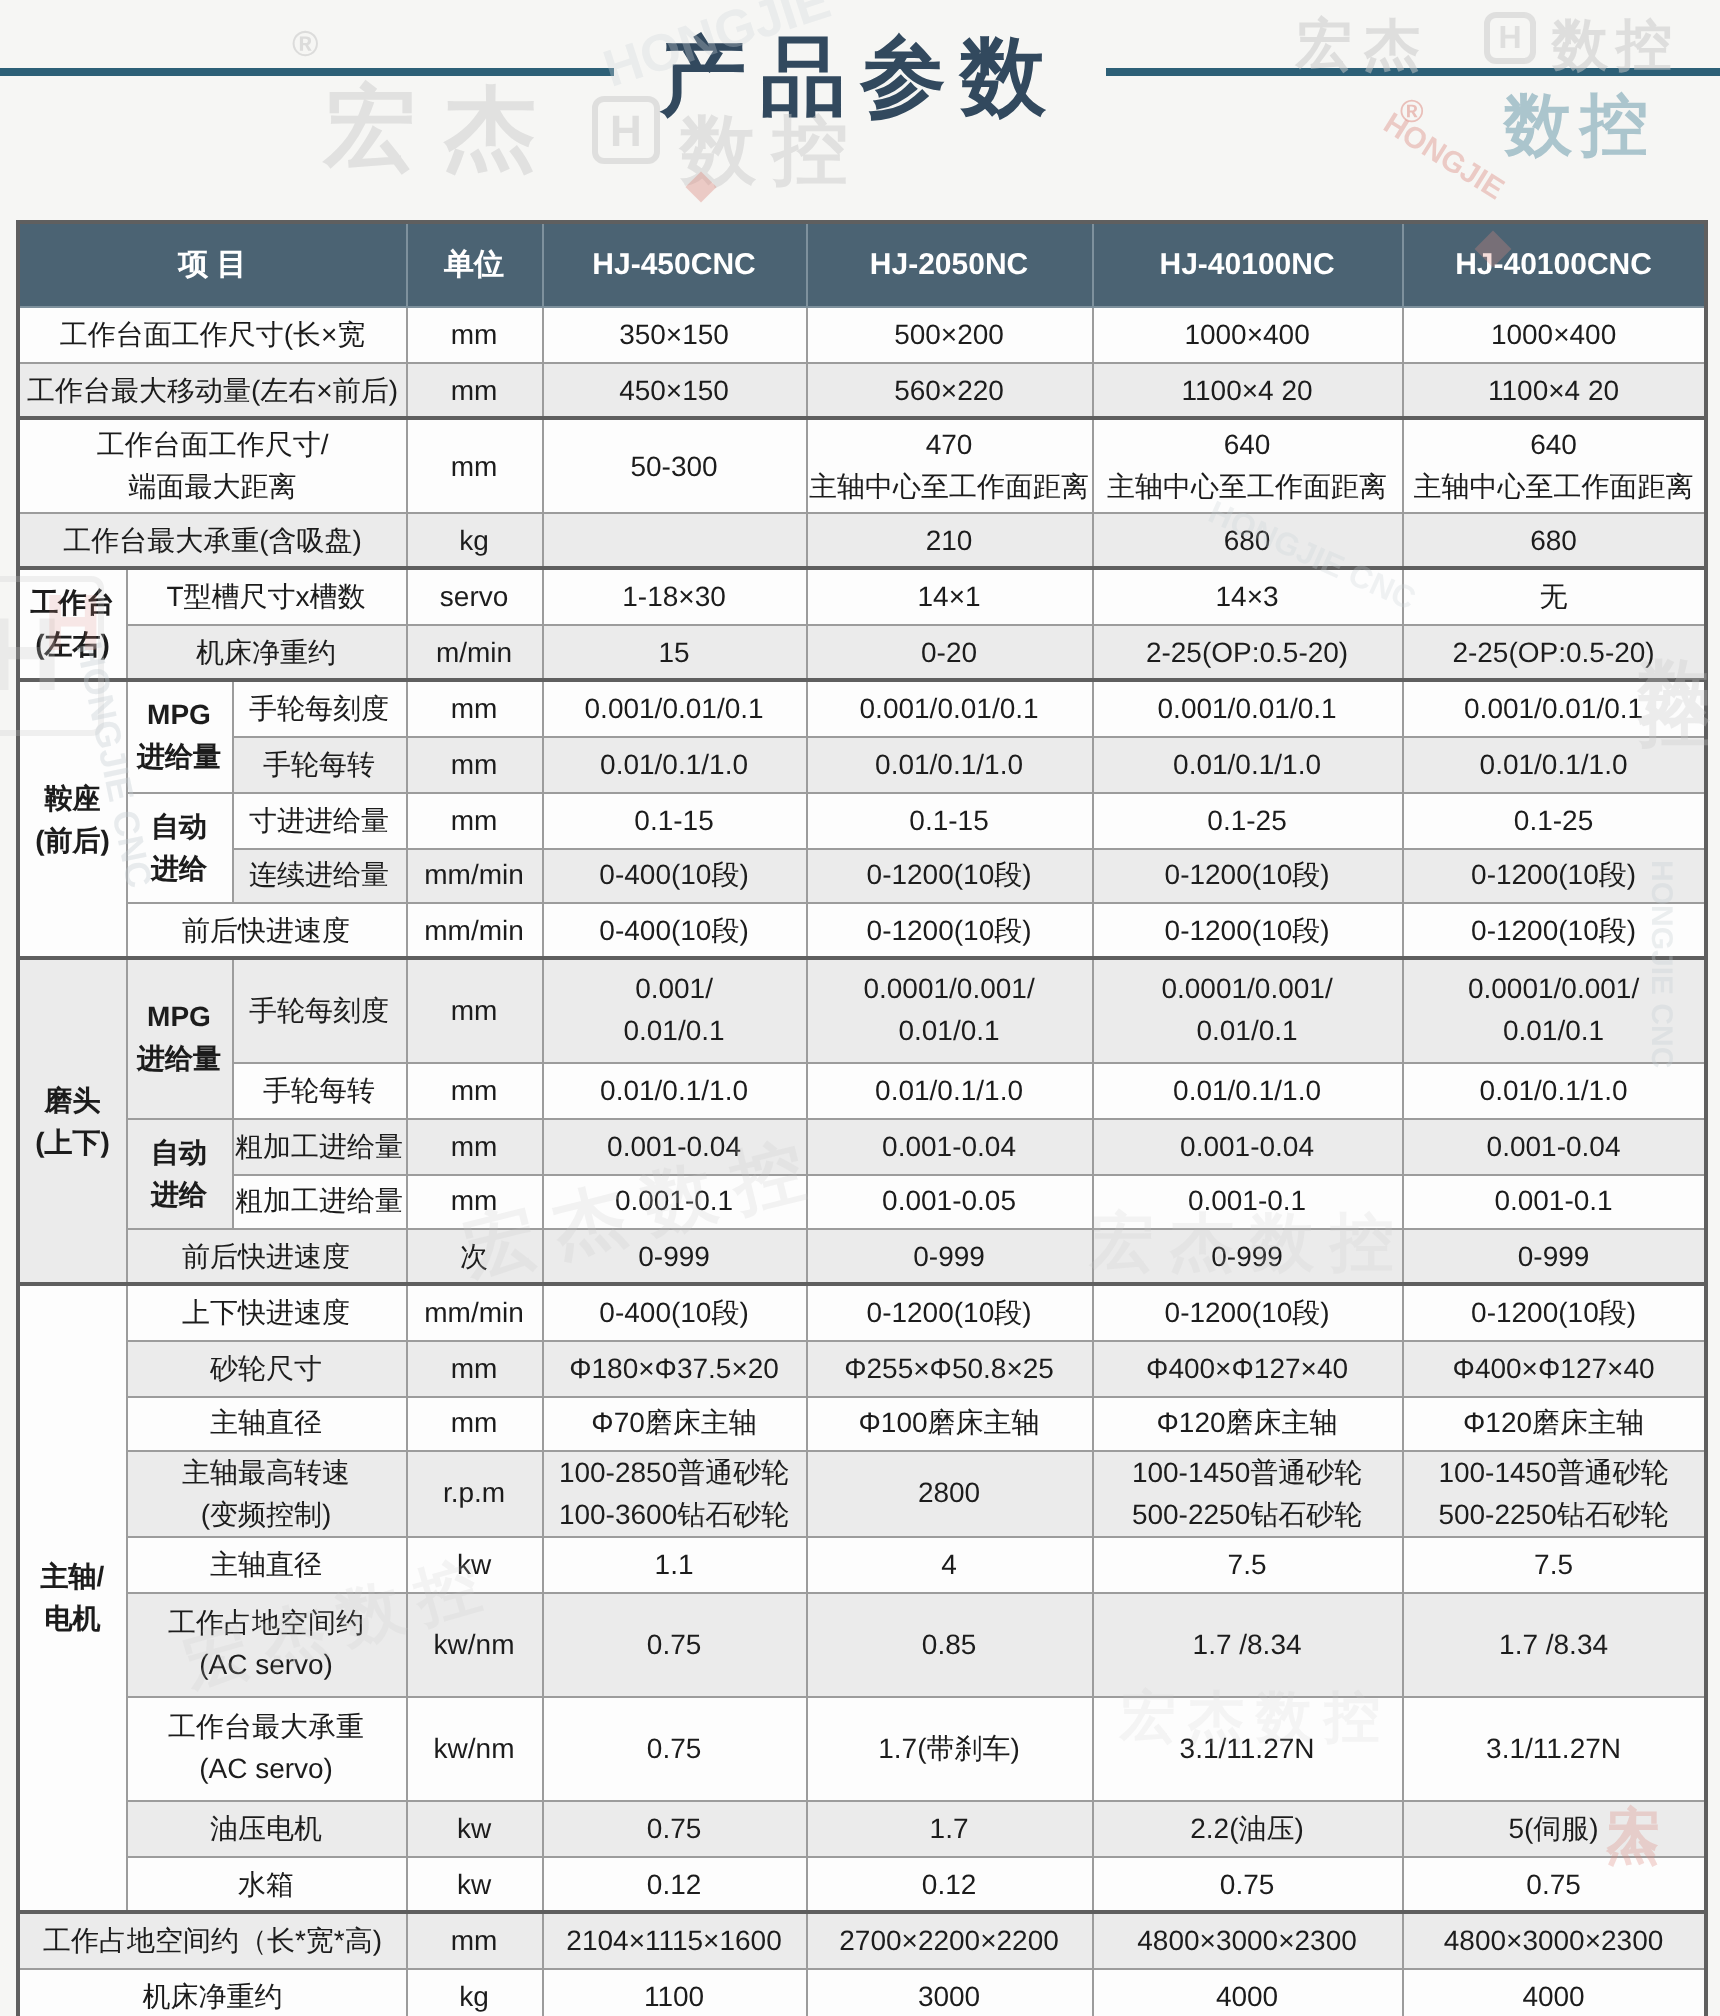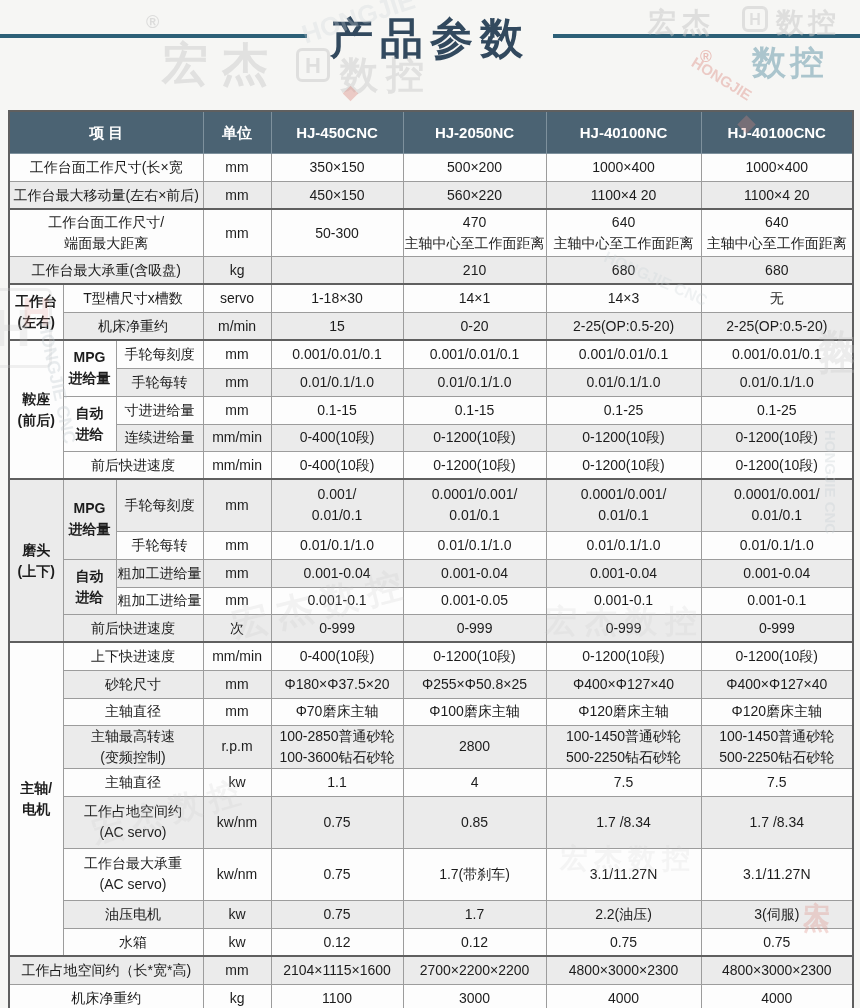--- a/index.html
+++ b/index.html
@@ -351,21 +351,21 @@
       <td>1.7(带刹车)</td>
       <td>3.1/11.27N</td>
       <td>3.1/11.27N</td>
     </tr>
     <tr class="g">
       <td class="lbl" colspan="2">油压电机</td>
       <td class="u">kw</td>
       <td>0.75</td>
       <td>1.7</td>
       <td>2.2(油压)</td>
-      <td>3(伺服)</td>
+      <td>5(伺服)</td>
     </tr>
     <tr class="w">
       <td class="lbl" colspan="2">水箱</td>
       <td class="u">kw</td>
       <td>0.12</td>
       <td>0.12</td>
       <td>0.75</td>
       <td>0.75</td>
     </tr>
     <tr class="g sec">

